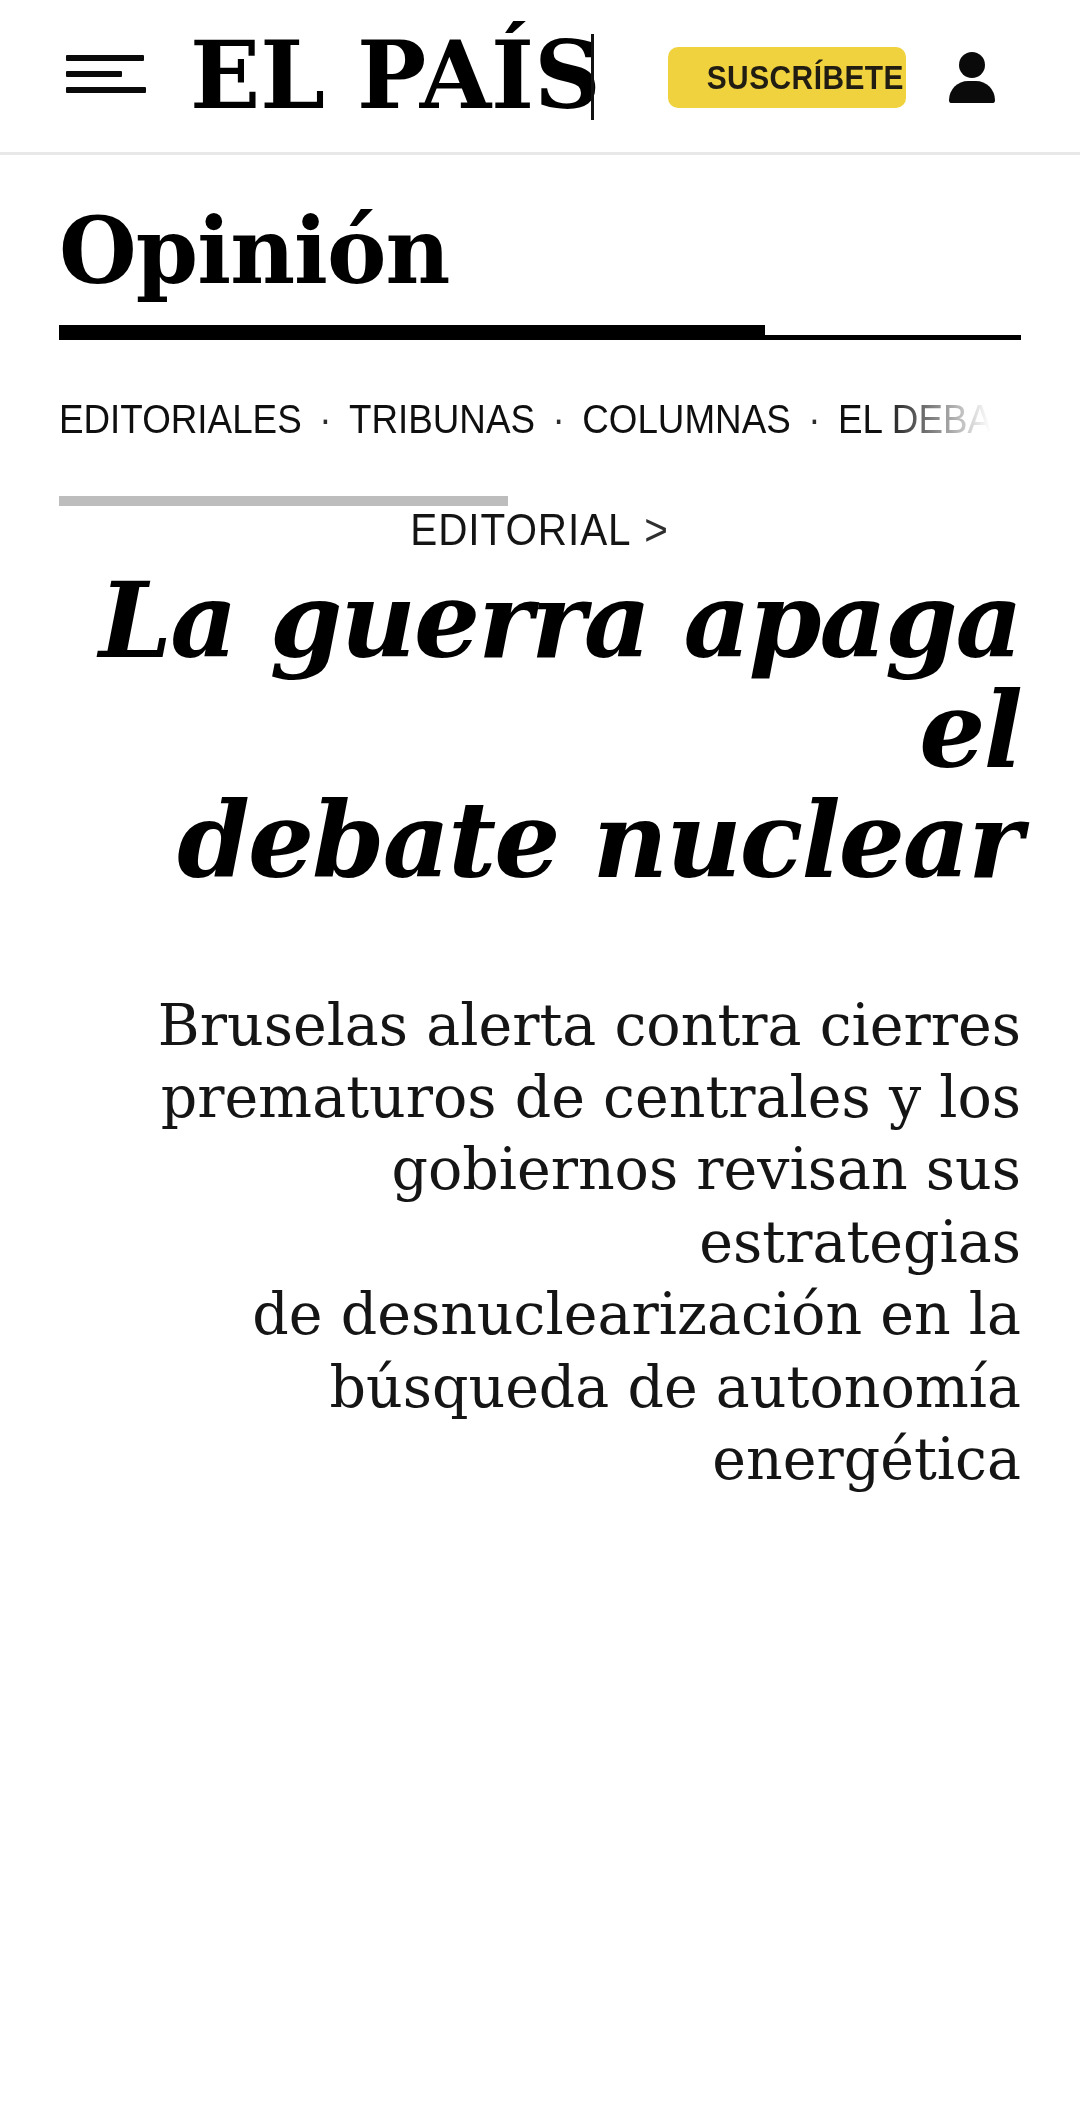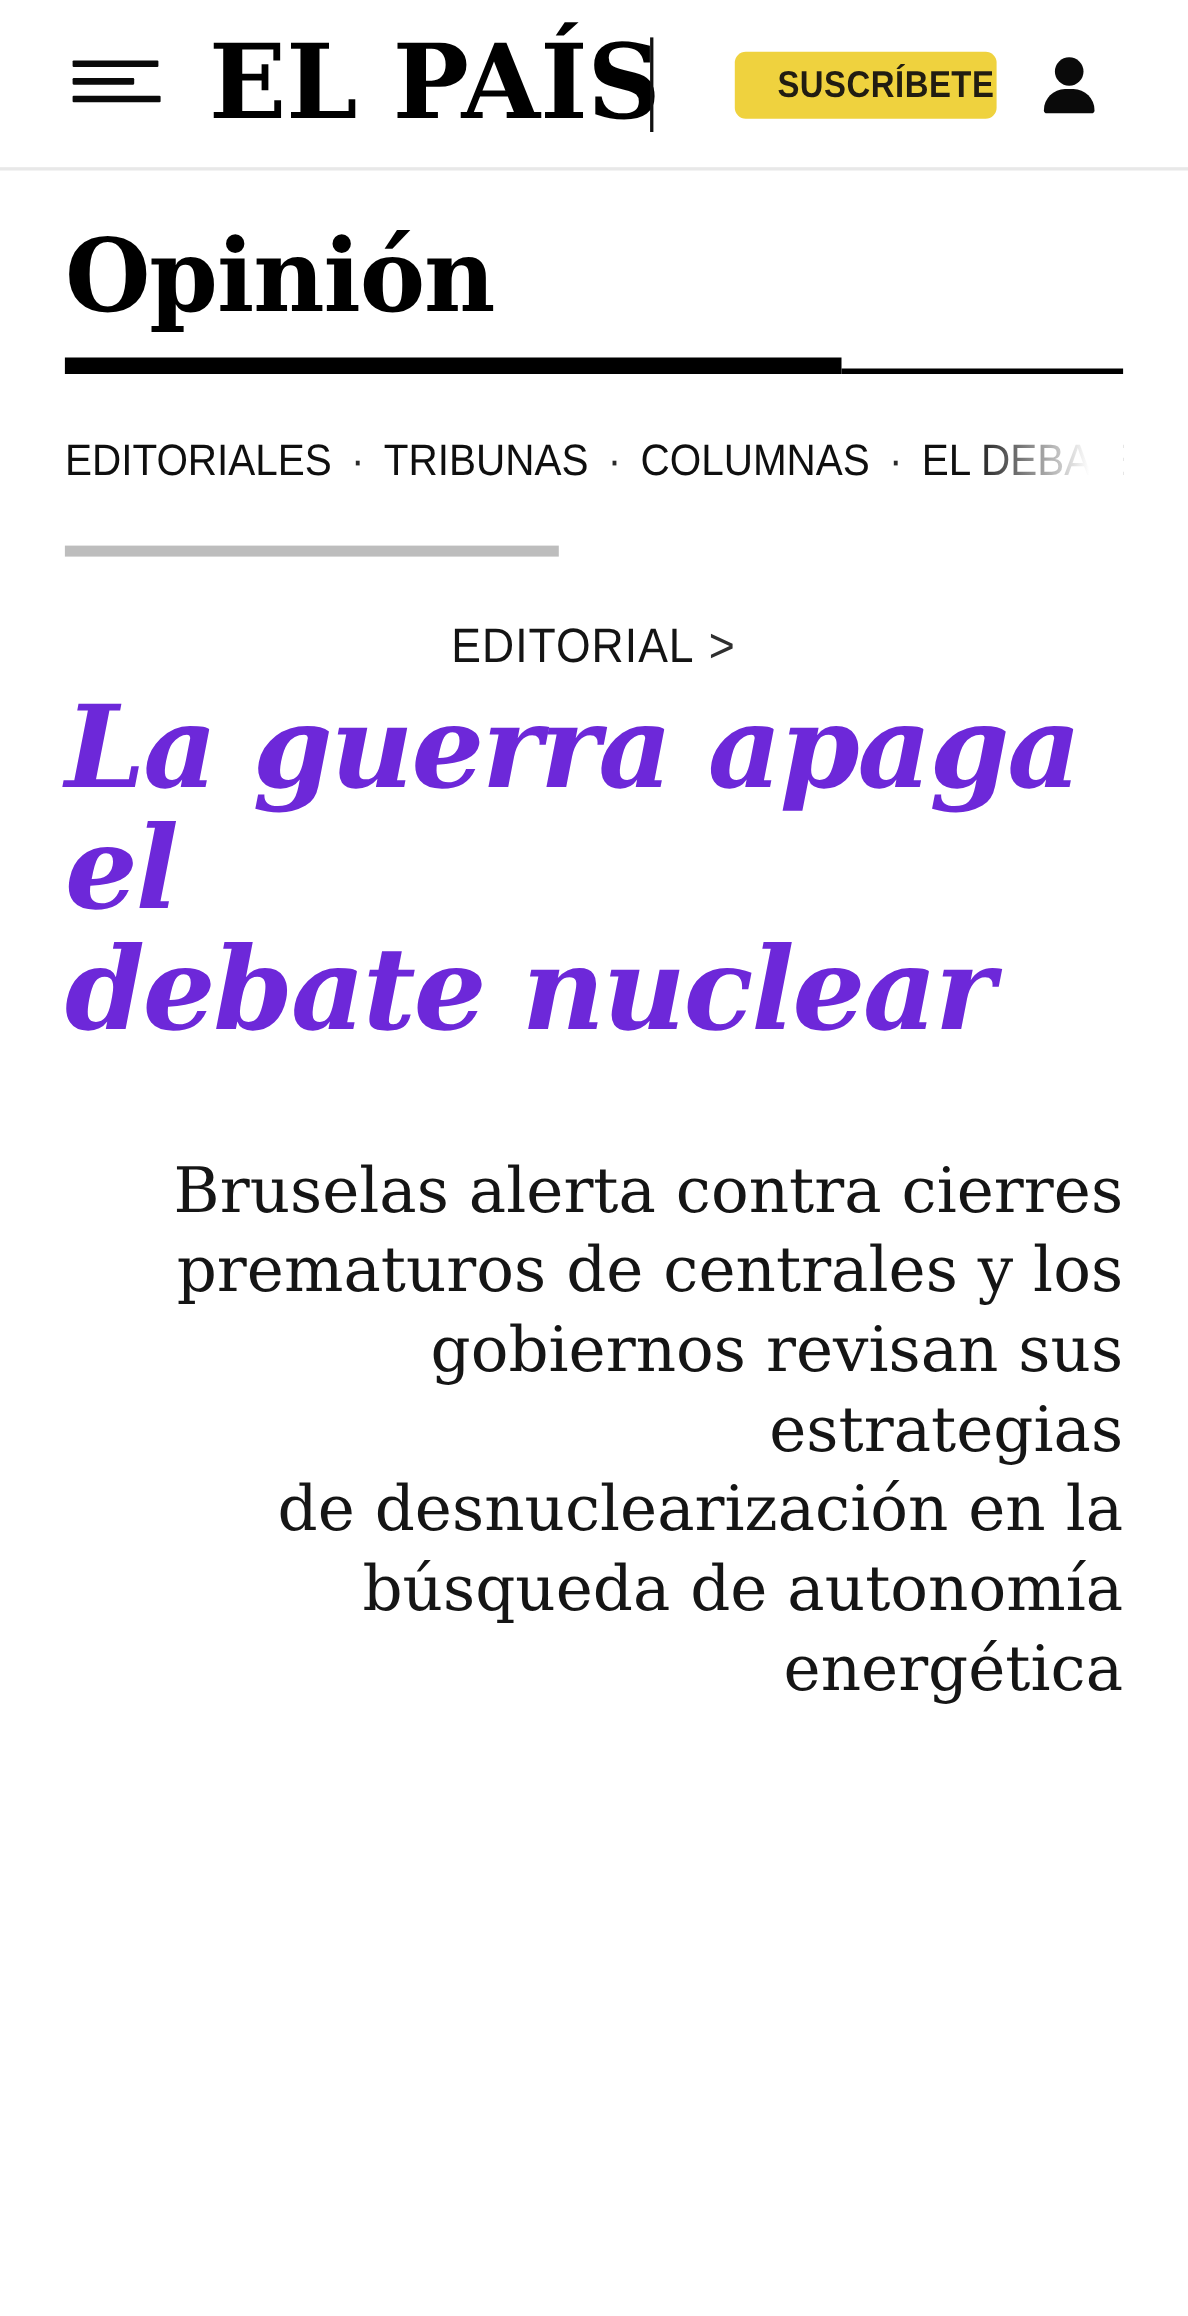--- a/index.html
+++ b/index.html
@@ -47,25 +47,25 @@
   .subnav-wrap{position:relative;margin-top:54px;height:50px;overflow:hidden}
   .subnav{white-space:nowrap;font-size:40px;line-height:50px;color:#0f0f0f;
           transform:scaleX(.92);transform-origin:left center}
   .subnav .nav-item{cursor:pointer}
   .subnav .nav-sep{display:inline-block;margin:0 19px;color:#2b2b2b}
   .subnav-fade{position:absolute;right:0;top:0;width:140px;height:100%;
                background:linear-gradient(to right,rgba(255,255,255,0),#fff 78%);pointer-events:none}
   .scroll-indicator{margin-top:52px;width:449px;height:10px;background:var(--graybar)}
 
   
-  .kicker{margin-top:58px;text-align:center;font-size:44px;line-height:48px;color:#141414;letter-spacing:1px;white-space:nowrap}
+  .kicker{text-align:center;font-size:44px;line-height:48px;color:#141414;letter-spacing:1px;white-space:nowrap}
   .kicker .inner{display:inline-block;transform:scaleX(.92);transform-origin:center;cursor:pointer}
   .kicker .chev{margin-left:14px;color:#2f2f2f;font-weight:400}
-  h1.headline{margin-top:12px;text-align:left;font-family:"DejaVu Serif",serif;font-style:italic;font-weight:700;
-              font-size:104px;line-height:1.06;letter-spacing:-2px;color:#6d28d9;white-space:pre-line}
+  h1.headline{margin-top:12px;text-align:right;font-family:"DejaVu Serif",serif;font-style:italic;font-weight:700;
+              font-size:104px;line-height:1.06;letter-spacing:-2px;color:#000000;white-space:pre-line}
   h2.standfirst{margin-top:92px;text-align:right;font-family:"DejaVu Serif",serif;font-weight:400;
                 font-size:57px;line-height:1.27;color:#151515;white-space:pre-line}
 
   
   .photo{position:absolute;left:0;top:1517px;width:1080px;height:578px;overflow:hidden;background:#aeb6be}
   .photo svg{display:block;width:1080px;height:578px}
 </style>
 </head>
 <body>
 

